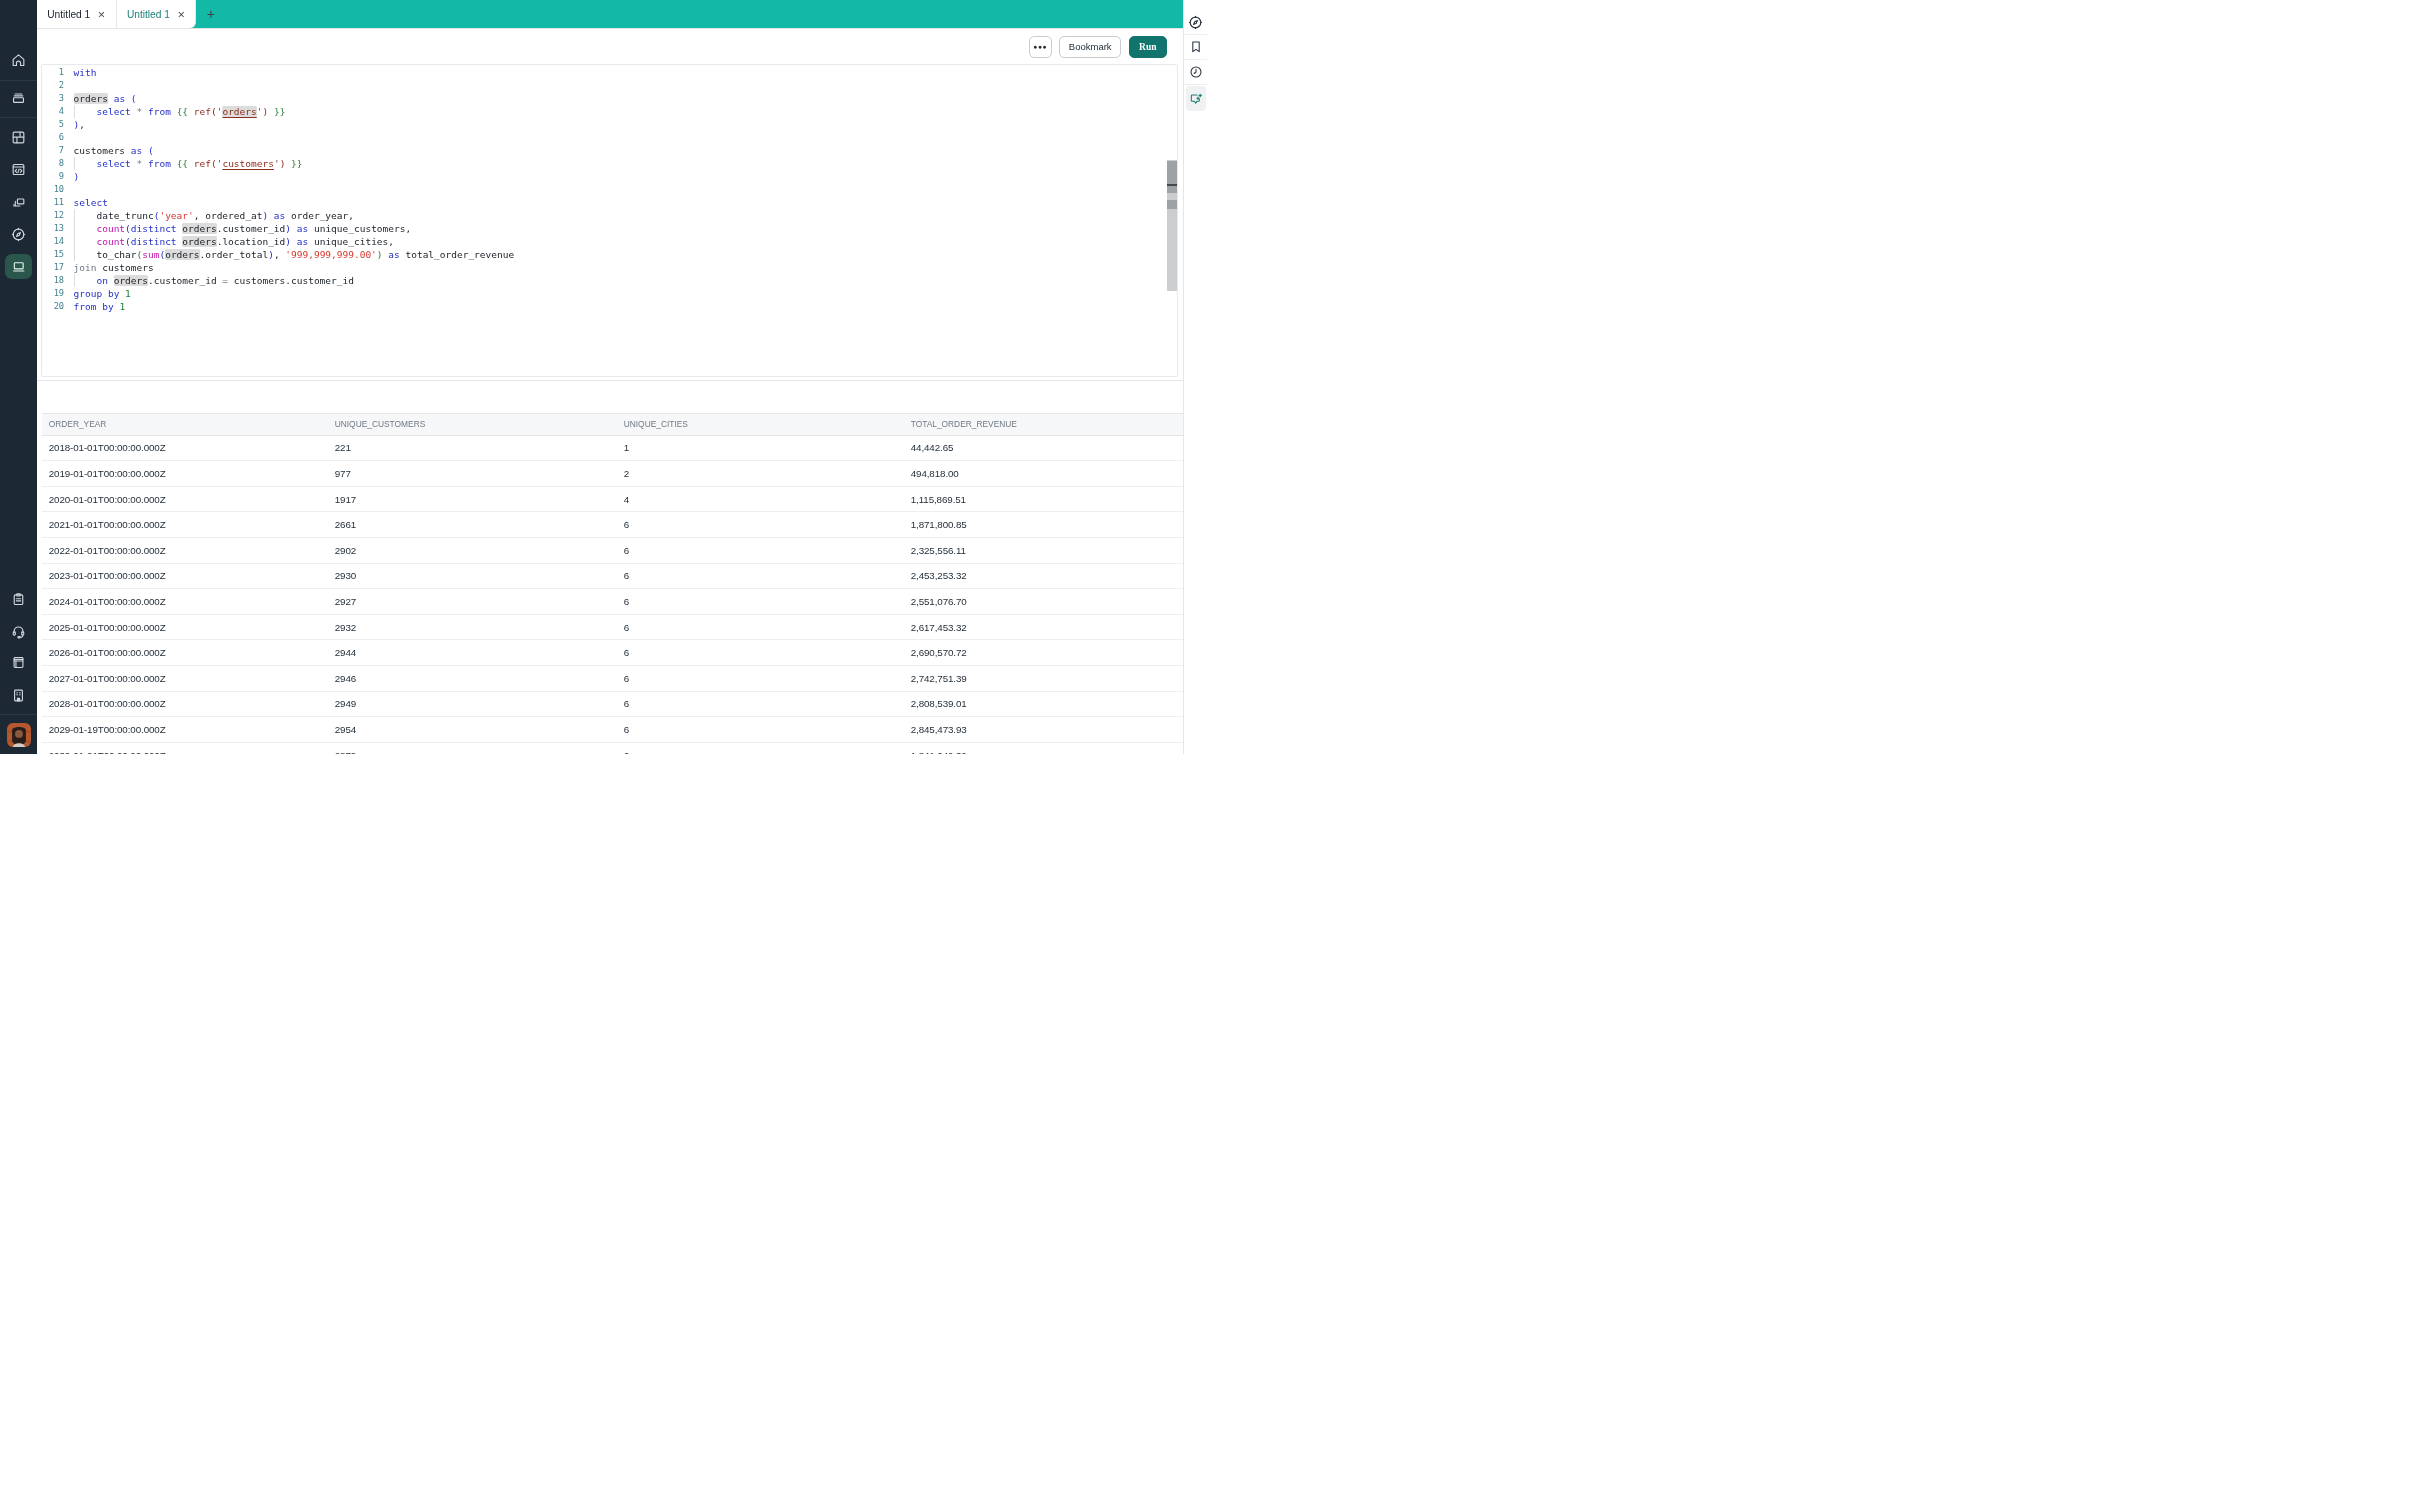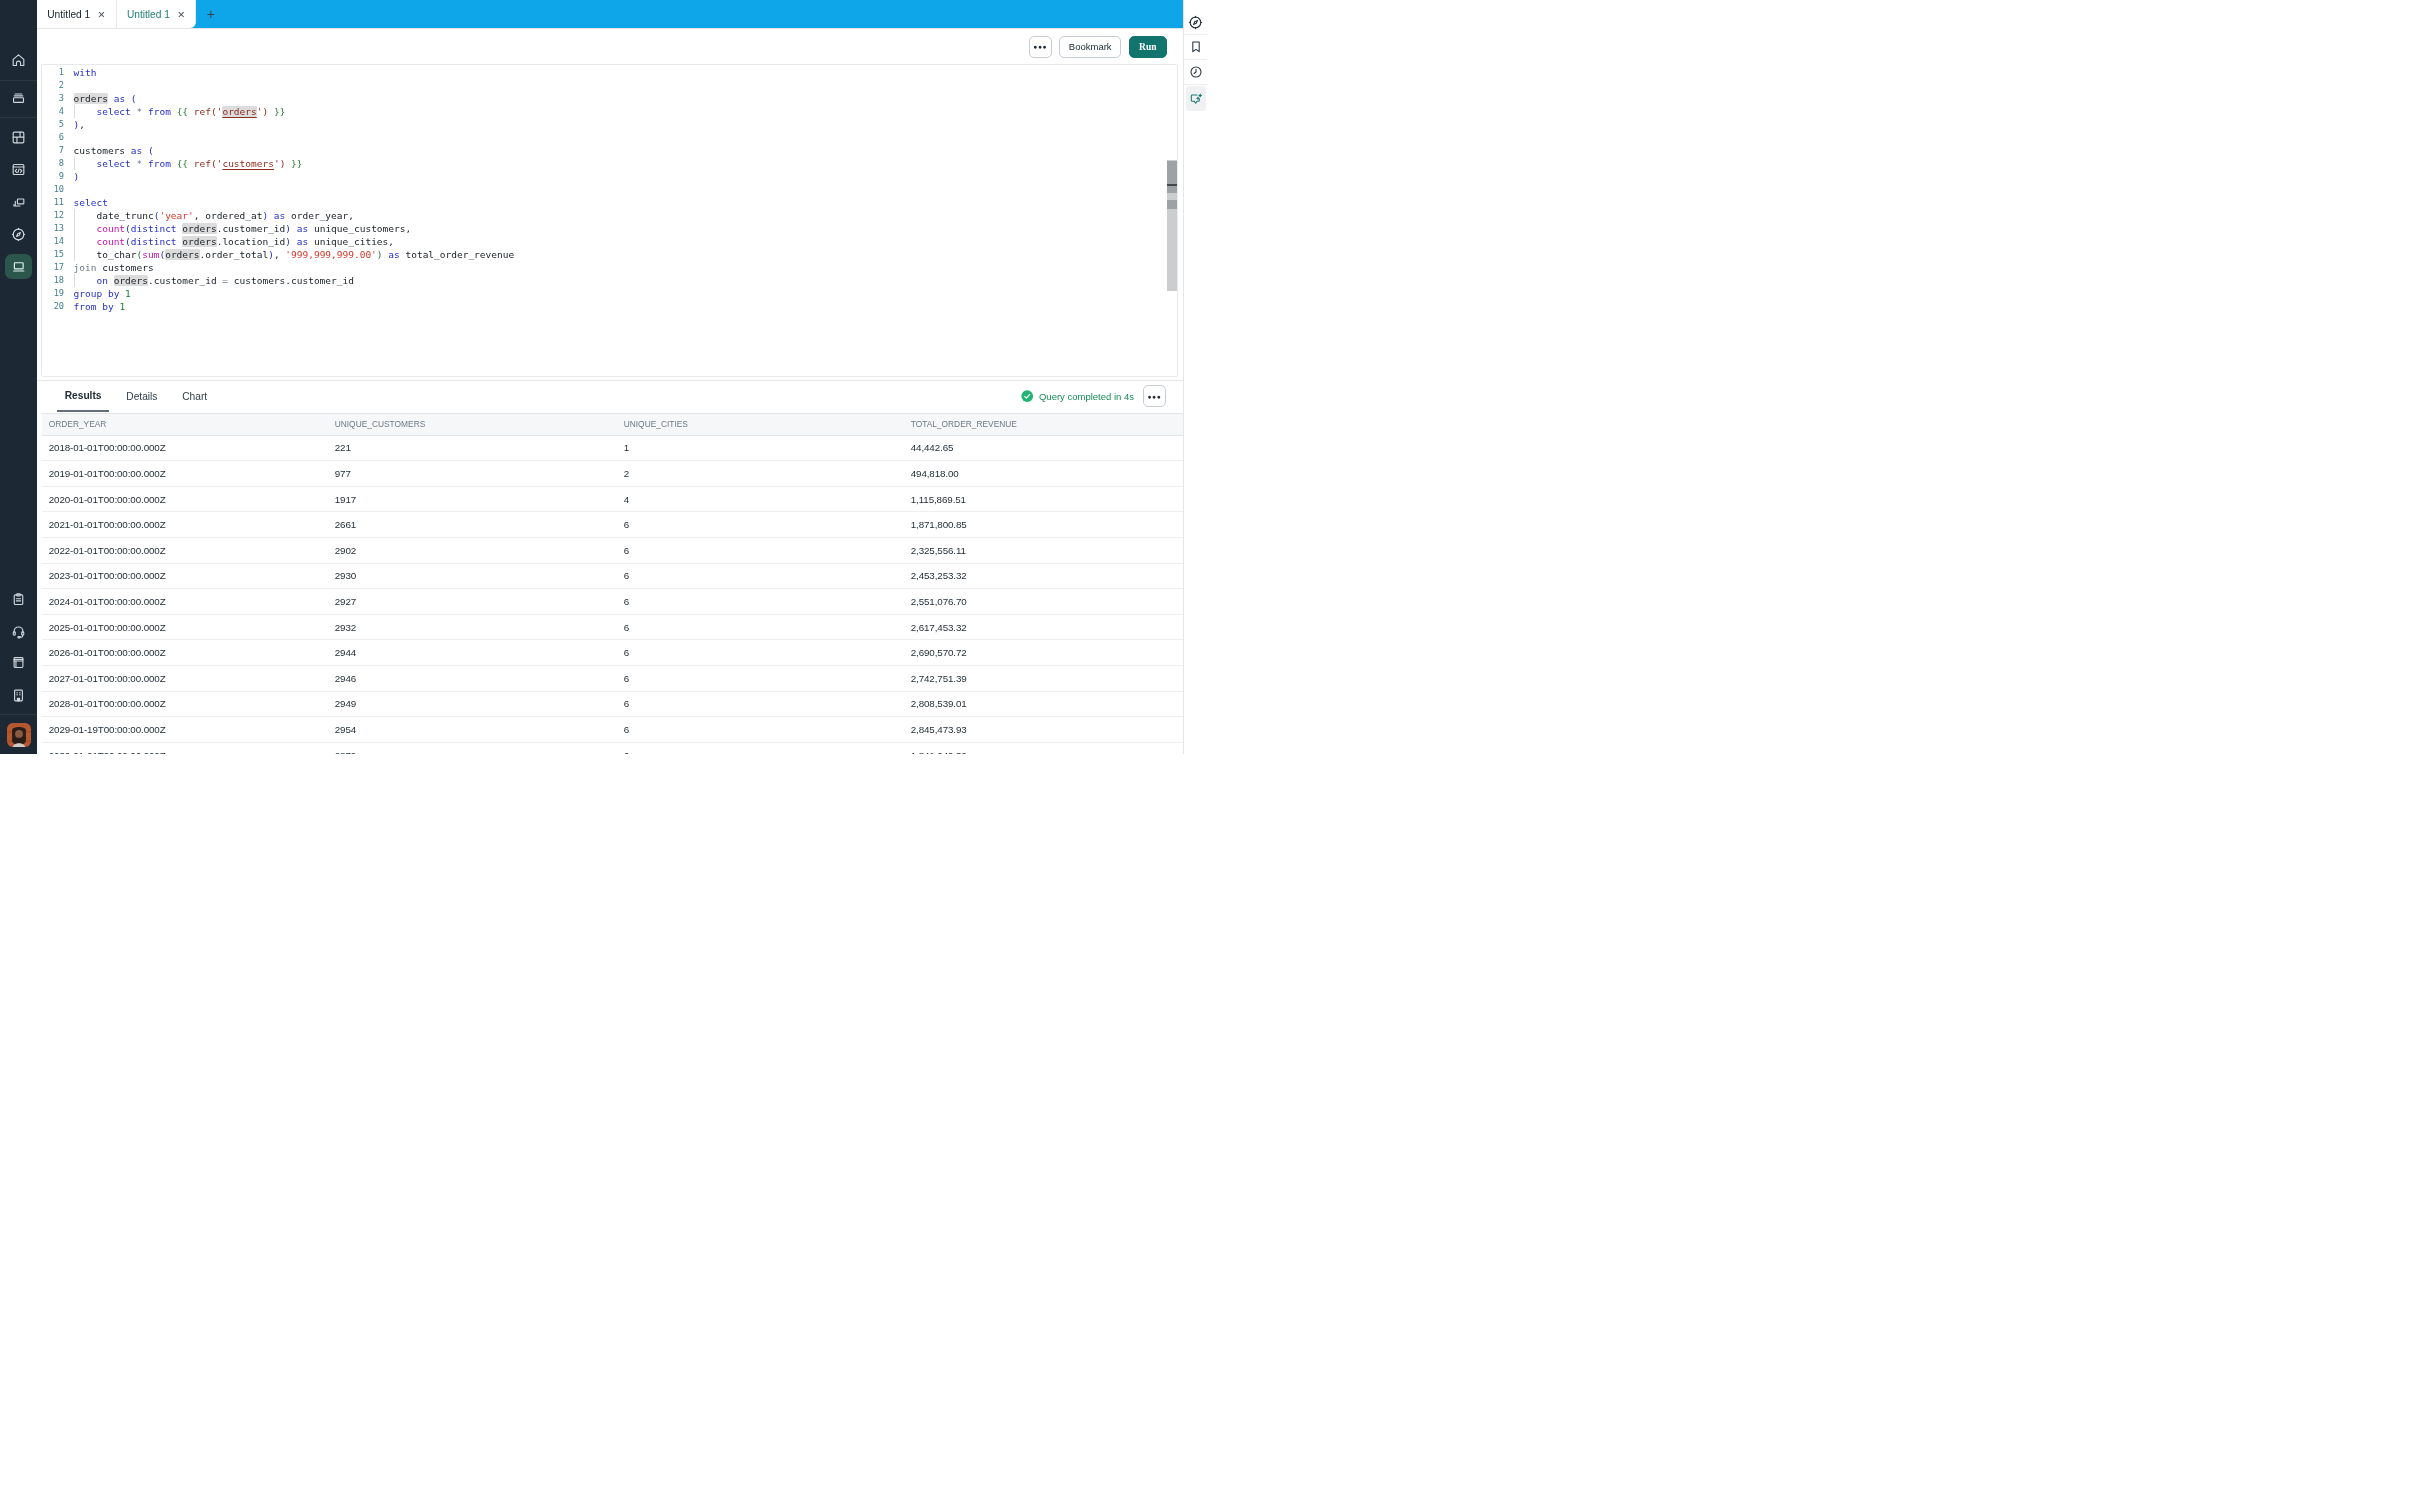--- a/index.html
+++ b/index.html
@@ -16,21 +16,21 @@
   .sb-sep{position:absolute;left:0;width:37px;height:0.7px;background:#2c3945;}
   .avatar{position:absolute;left:6.6px;top:723px;width:24px;height:24px;border-radius:5.8px;overflow:hidden;}
 
   
   .rail{position:absolute;right:0;top:0;width:24px;height:754px;background:#fff;border-left:0.7px solid #e4e6e8;z-index:5;}
   .rail-item{position:absolute;left:0;width:23px;height:25px;display:flex;align-items:center;justify-content:center;}
   .rail-sep{position:absolute;left:0;width:23px;height:0.7px;background:#eceef0;}
   .rail-item.active{background:#f0f1f2;border-radius:3.6px;left:1.5px;width:20.4px;}
 
   
-  .tabbar{position:absolute;left:37px;top:0;right:24px;height:29px;background:#0ea5e9;
+  .tabbar{position:absolute;left:37px;top:0;right:24px;height:29px;background:#14b8a6;
           border-bottom:0.7px solid #e2e4e6;display:flex;align-items:stretch;}
   .tab{background:#fff;display:flex;align-items:center;padding:0 10.2px;gap:7.3px;
        border-right:0.7px solid #e6e8ea;font-size:10.2px;color:#1b2430;cursor:default;}
   .tab:last-of-type{border-bottom-right-radius:5.8px;}
   .tab .close{font-size:9.5px;color:#4a545e;}
   .tab.teal{color:#1d7f79;}
   .tab-add{width:29px;display:flex;align-items:center;justify-content:center;
            font-size:14px;color:#39434d;background:transparent;}
 
   
@@ -294,35 +294,20 @@
         </div>
       <div class="ed-track">
         <div class="ed-thumb" style="top:0.7px;height:23px"></div>
         <div class="ed-mark" style="top:24px"></div>
         <div class="ed-thumb" style="top:26px;height:7.3px"></div>
         <div class="ed-thumb" style="top:40px;height:8.7px"></div>
       </div>
     </div>
 
     <div class="results">
-      <div class="res-tabs">
-        <div id="res-tabs" style="display: flex;">
-            <div class="res-tab active">Results</div>
-            <div class="res-tab">Details</div>
-            <div class="res-tab">Chart</div>
-          </div>
-        <div class="res-status">
-          <svg width="12.4" height="12.4" viewBox="0 0 17 17">
-            <circle cx="8.5" cy="8.5" r="8" fill="#21b573"></circle>
-            <path d="M5 8.7l2.4 2.4 4.6-5" stroke="#fff" stroke-width="1.7" fill="none" stroke-linecap="round" stroke-linejoin="round"></path>
-          </svg>
-          <span>Query completed in 4s</span>
-        </div>
-        <div class="res-more btn icon-btn">●●●</div>
-      </div>
       <div class="tbl">
         <div class="trow thead" id="thead">
             <div>ORDER_YEAR</div>
             <div>UNIQUE_CUSTOMERS</div>
             <div>UNIQUE_CITIES</div>
             <div>TOTAL_ORDER_REVENUE</div>
           </div>
         <div id="tbody">
             <div class="trow tr">
               <div>2018-01-01T00:00:00.000Z</div>

